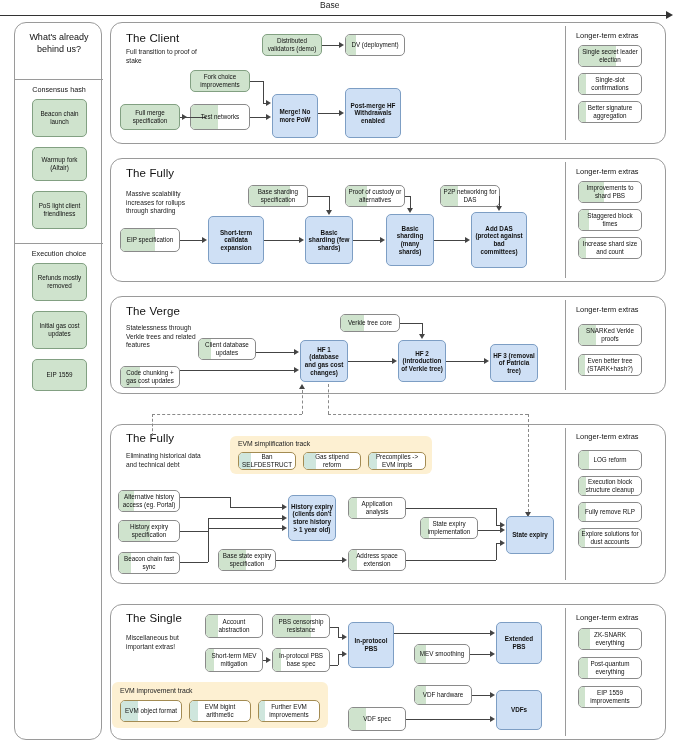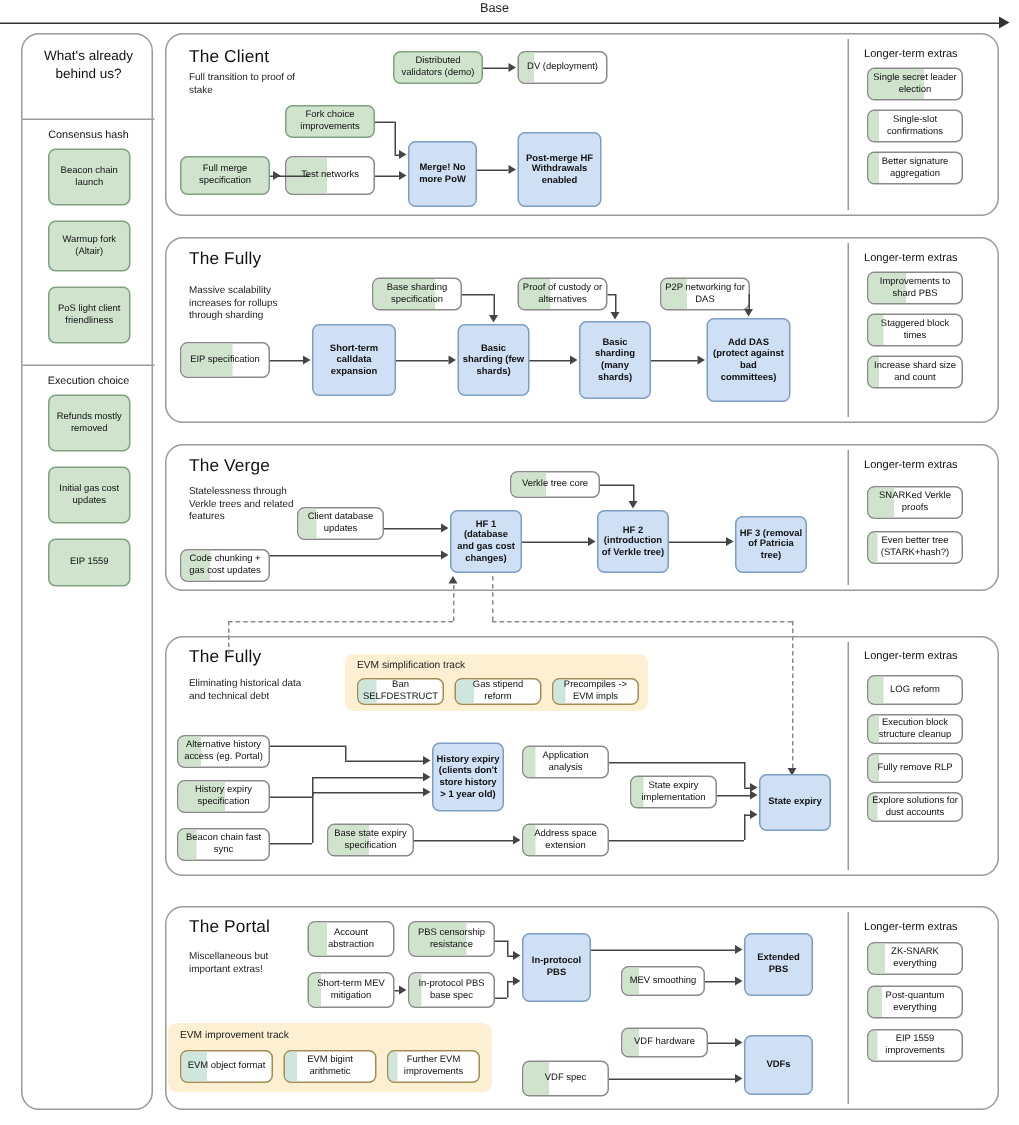--- a/index.html
+++ b/index.html
@@ -332,21 +332,21 @@
   <div class="box part" style="left:578px;top:502px;width:64px;height:20px">
     <div class="fill" style="width:12%"></div>
       <div class="txt">Fully remove RLP</div>
     </div>
   <div class="box part" style="left:578px;top:528px;width:64px;height:20px">
     <div class="fill" style="width:10%"></div>
       <div class="txt">Explore solutions for dust accounts</div>
     </div>
 
   <div class="panel" style="left:110px;top:604px;width:556px;height:136px"></div>
-  <div class="panel-title" style="left:126px;top:612px">The Portal</div>
+  <div class="panel-title" style="left:126px;top:612px">The Single</div>
   <div class="panel-sub" style="left:126px;top:634px;width:74px">Miscellaneous but important extras!</div>
 
   <div class="box part" style="left:205px;top:614px;width:58px;height:24px">
     <div class="fill" style="width:22%"></div>
       <div class="txt">Account abstraction</div>
     </div>
   <div class="box part" style="left:272px;top:614px;width:58px;height:24px">
     <div class="fill" style="width:68%"></div>
       <div class="txt">PBS censorship resistance</div>
     </div>

